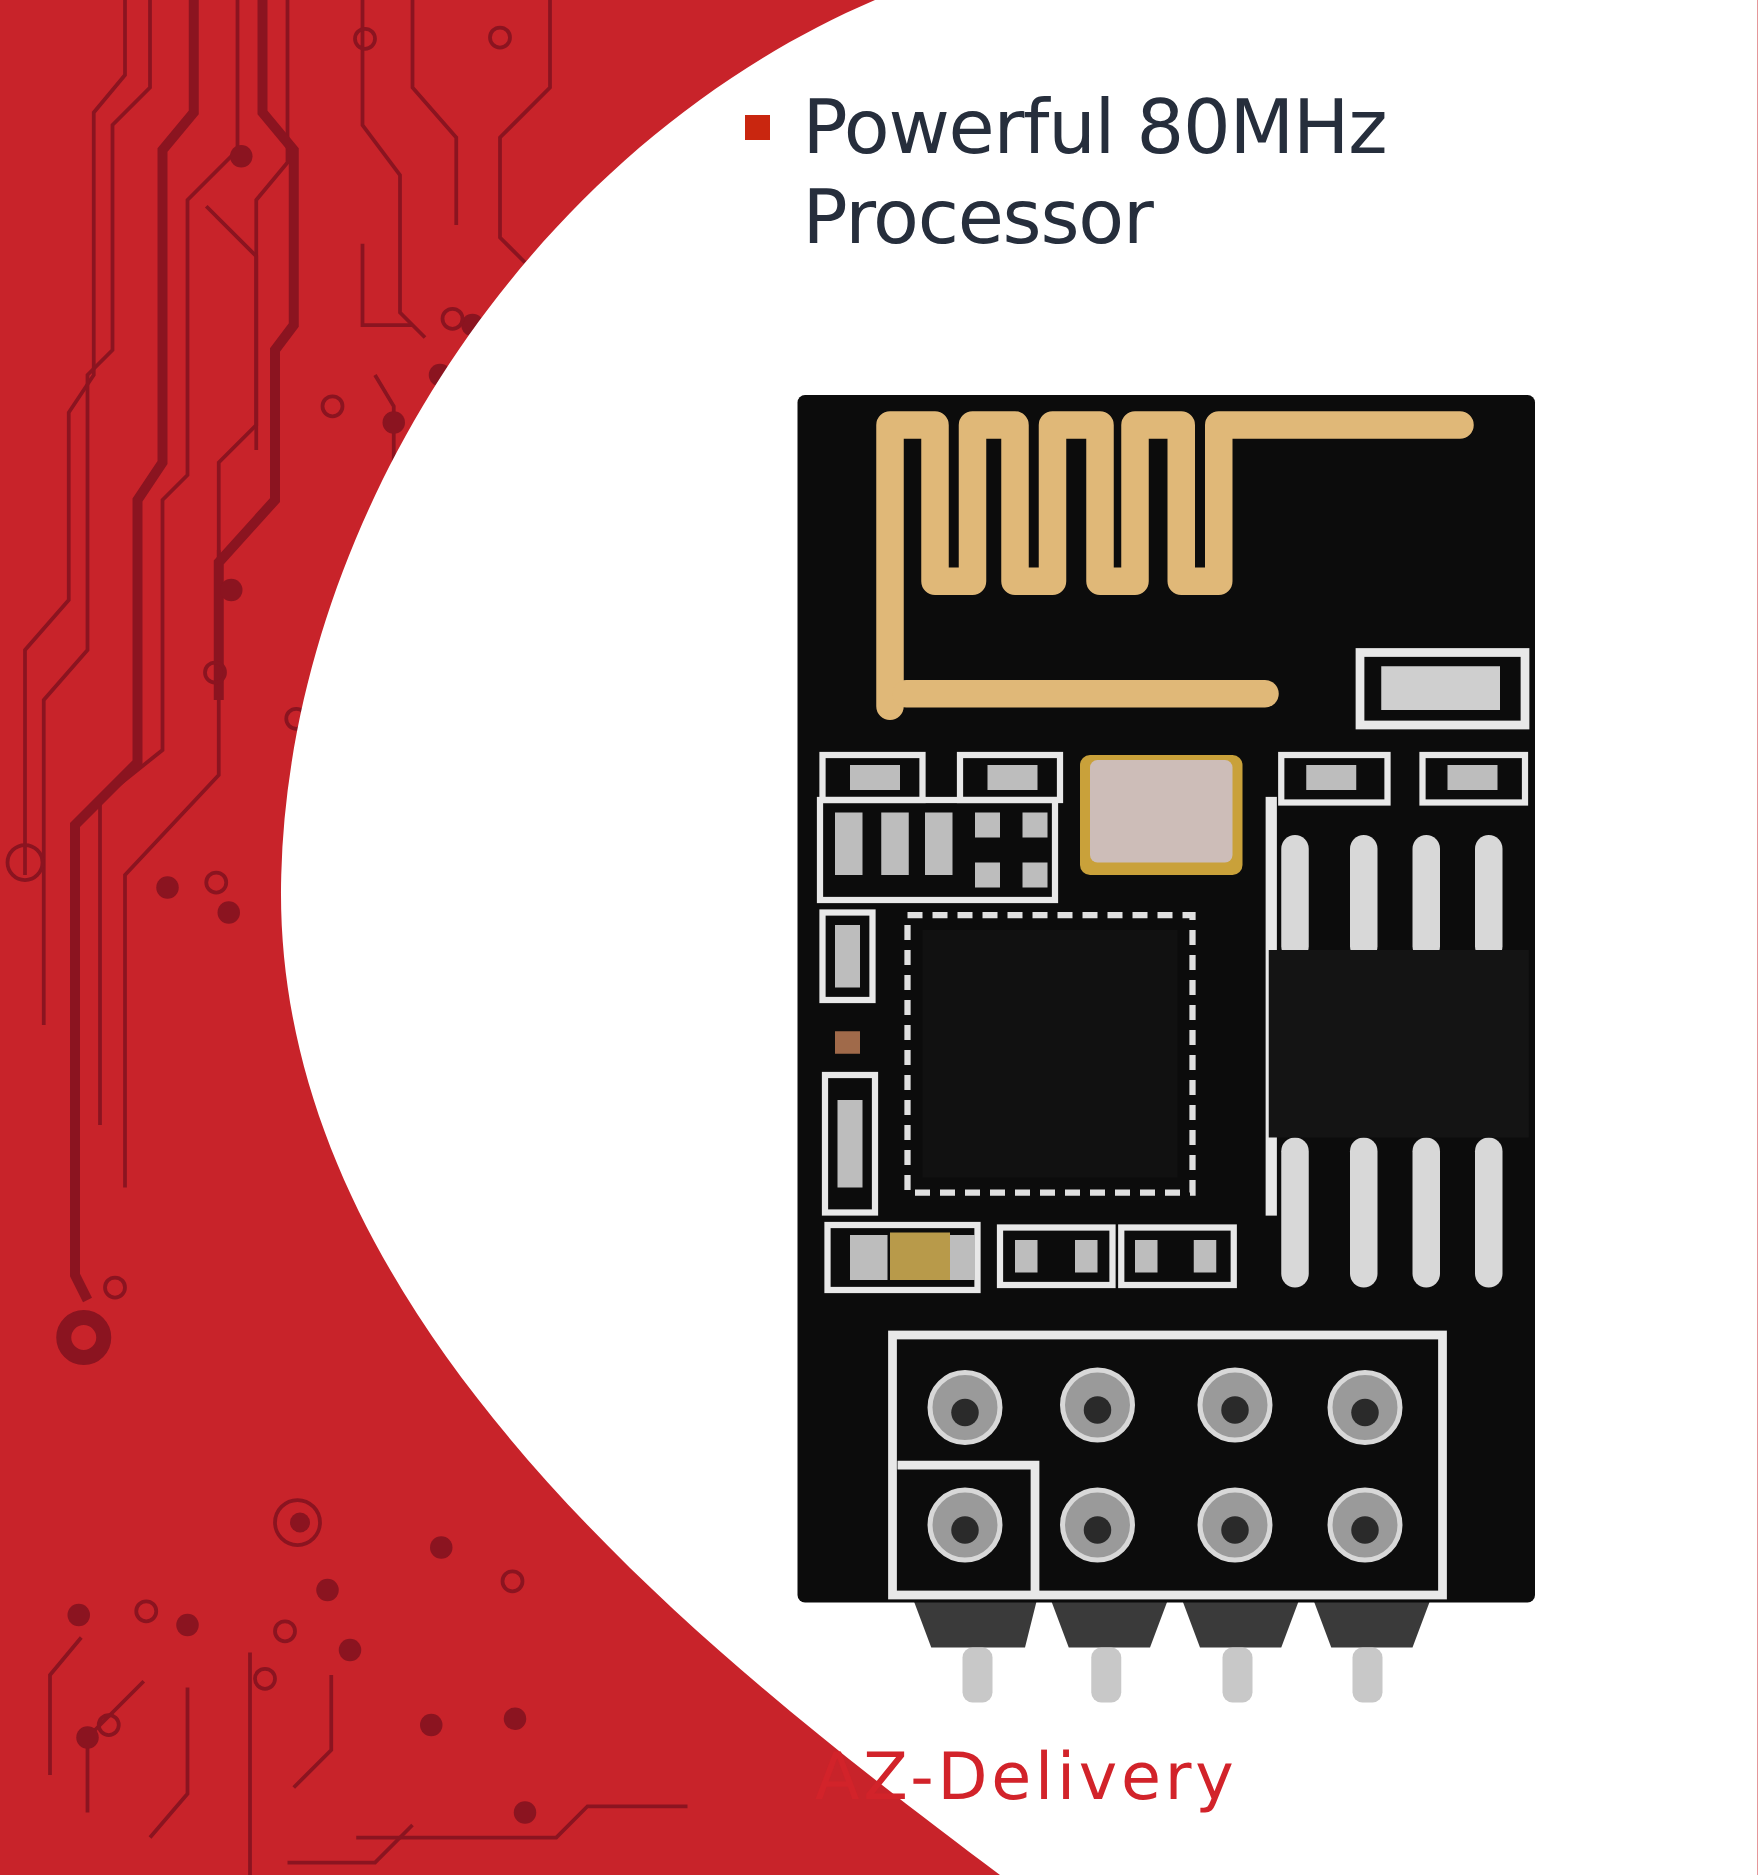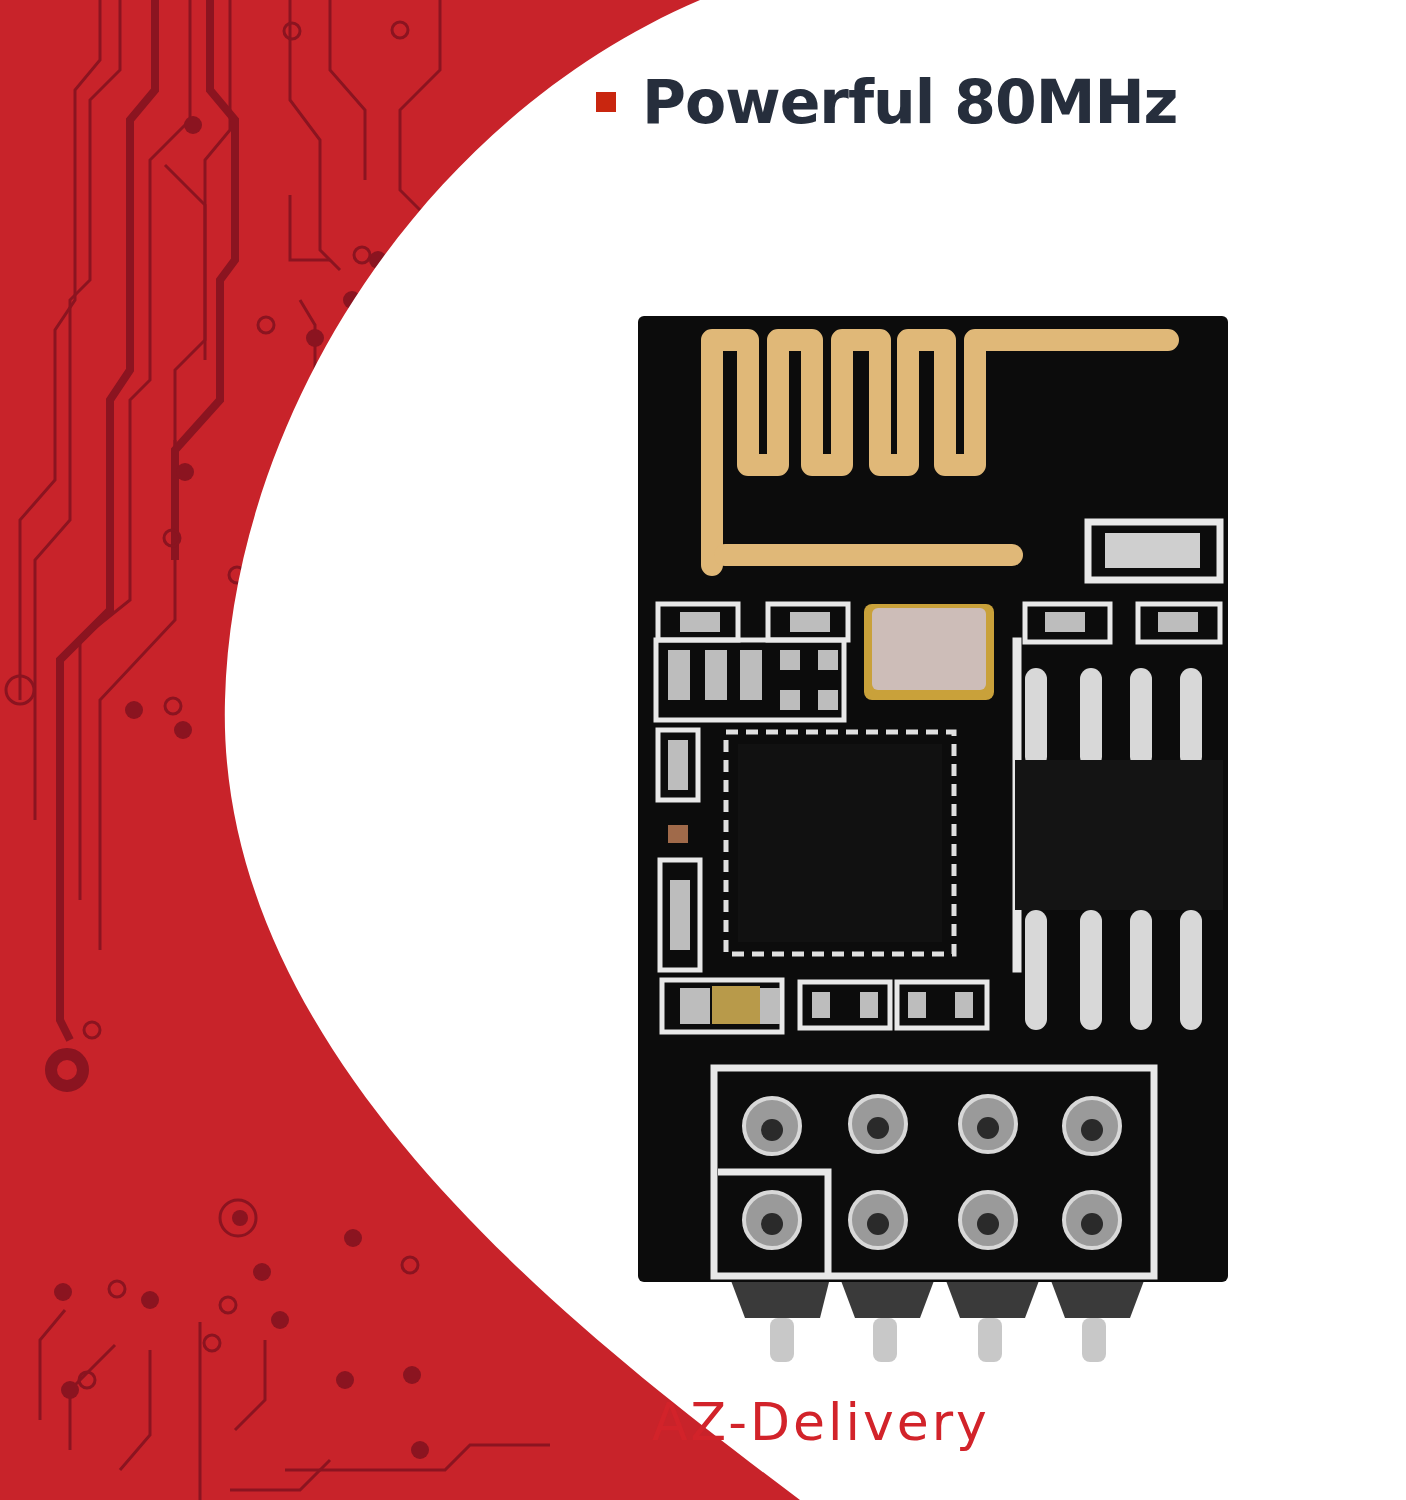--- a/index.html
+++ b/index.html
@@ -5,21 +5,21 @@
     html, body { margin: 0; padding: 0; }
     body {
       width: 1406px; height: 1500px; position: relative; overflow: hidden;
       background: #ffffff;
       font-family: "DejaVu Sans", sans-serif;
     }
     .bg-svg { position: absolute; left: 0; top: 0; width: 1406px; height: 1500px; }
 
     .features { position: absolute; left: 596px; top: 66px; width: 760px; }
     .feature { position: relative; padding-left: 46px; color: #262e3c;
-      font-weight: bold; font-size: 60px; line-height: 72px; letter-spacing: -1px; }
+      font-weight: normal; font-size: 60px; line-height: 72px; letter-spacing: -1px; }
     .bullet { position: absolute; left: 0; top: 26px; width: 20px; height: 20px; background: #c9260f; }
 
     .board-svg { position: absolute; left: 600px; top: 300px; width: 640px; height: 1080px; }
 
     .logo { position: absolute; left: 652px; top: 1392px; color: #d2232a;
       font-family: "DejaVu Sans", sans-serif; font-size: 52px; letter-spacing: 3px; font-weight: normal; text-align: right; }
   </style>
 </head>
 <body>
 
@@ -90,20 +90,21 @@
   </g>
   <circle cx="67" cy="1070" r="16" fill="none" stroke="#8b1420" stroke-width="12"></circle>
 
   <path d="M700 0 L1406 0 L1406 1500 L800 1500 C 560 1320, 215 1050, 225 700 C 232 420, 420 120, 700 0 Z" fill="#ffffff"></path>
 </svg>
 
 <div class="features">
   <div class="feature">
     <span class="bullet"></span>
     <div>Powerful 80MHz</div>
+    <div>Processor</div>
   </div>
 </div>
 
 <svg class="board-svg" viewBox="600 300 640 1080" xmlns="http://www.w3.org/2000/svg">
 
   <g fill="#3a3a3a">
     <path d="M730 1278 H830 L820 1318 H745 Z"></path>
     <path d="M840 1278 H935 L920 1318 H855 Z"></path>
     <path d="M945 1278 H1040 L1025 1318 H960 Z"></path>
     <path d="M1050 1278 H1145 L1130 1318 H1065 Z"></path>

